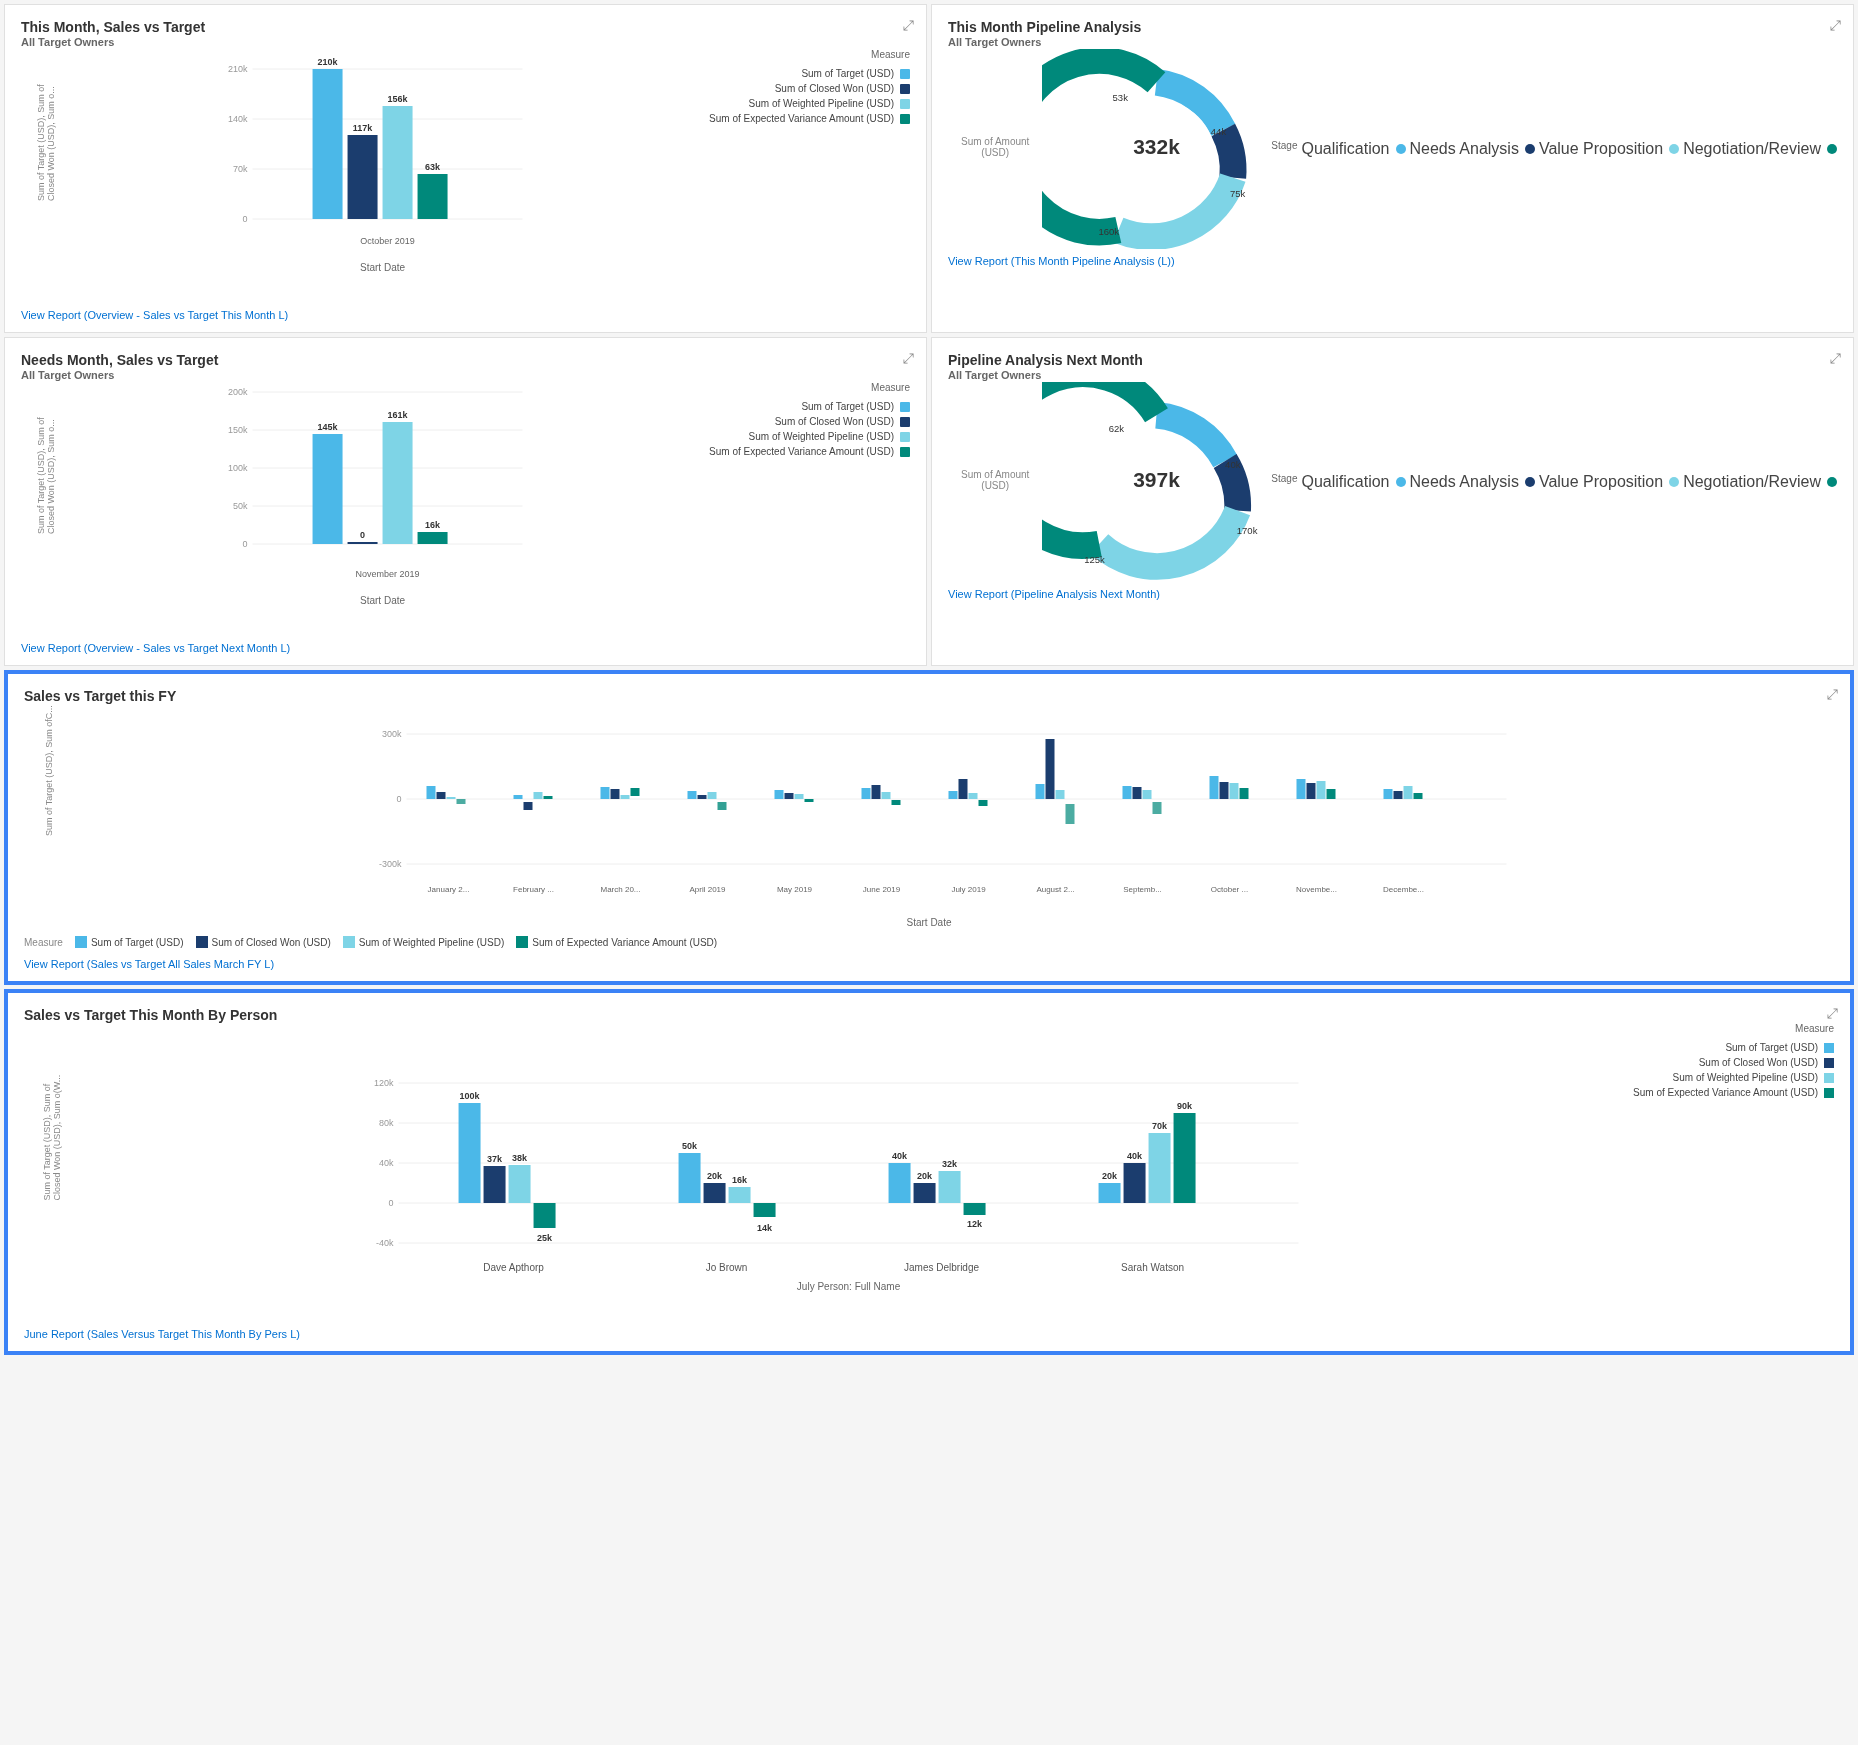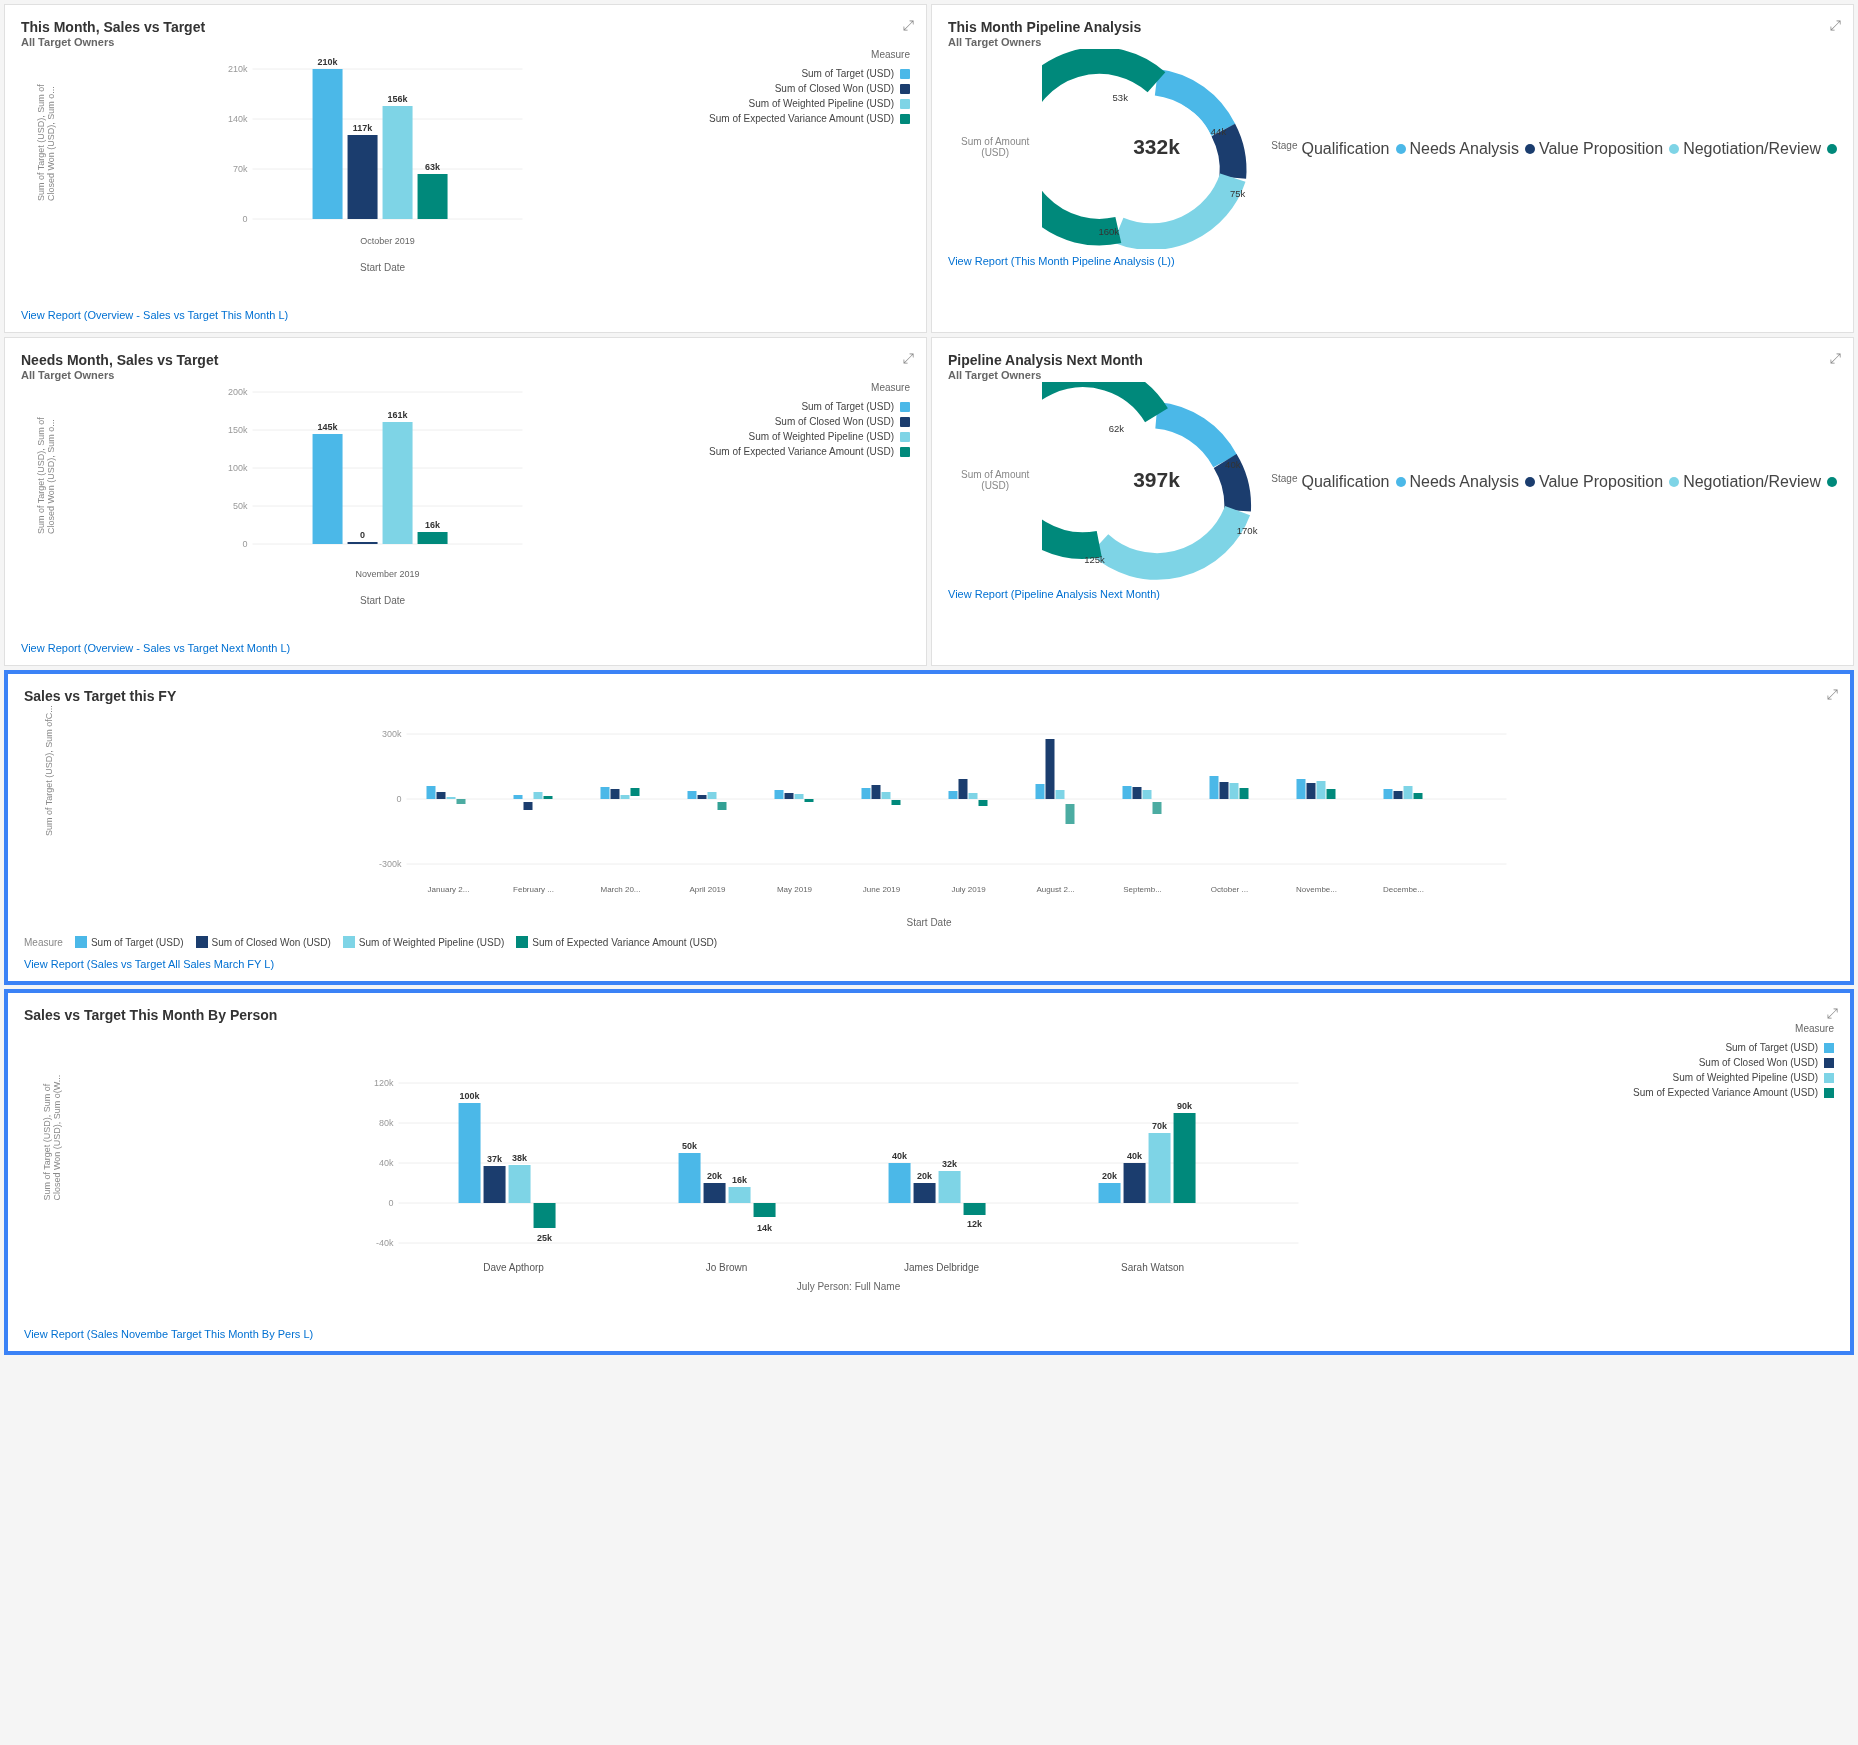--- a/index.html
+++ b/index.html
@@ -451,16 +451,16 @@
         <div style="display:flex;align-items:center;gap:6px;justify-content:flex-end;font-size:10px;color:#444;">
           <span>Sum of Weighted Pipeline (USD)</span>
           <div style="width:10px;height:10px;background:#7ed4e6;"></div>
         </div>
         <div style="display:flex;align-items:center;gap:6px;justify-content:flex-end;font-size:10px;color:#444;">
           <span>Sum of Expected Variance Amount (USD)</span>
           <div style="width:10px;height:10px;background:#00897b;"></div>
         </div>
       </div>
     </div>
-    <a class="view-report">View Report (Sales Novembe Target This Month By Pers L)</a>
+    <a class="view-report">June Report (Sales Versus Target This Month By Pers L)</a>
   </div>
 
 </div>
 
 </body></html>

